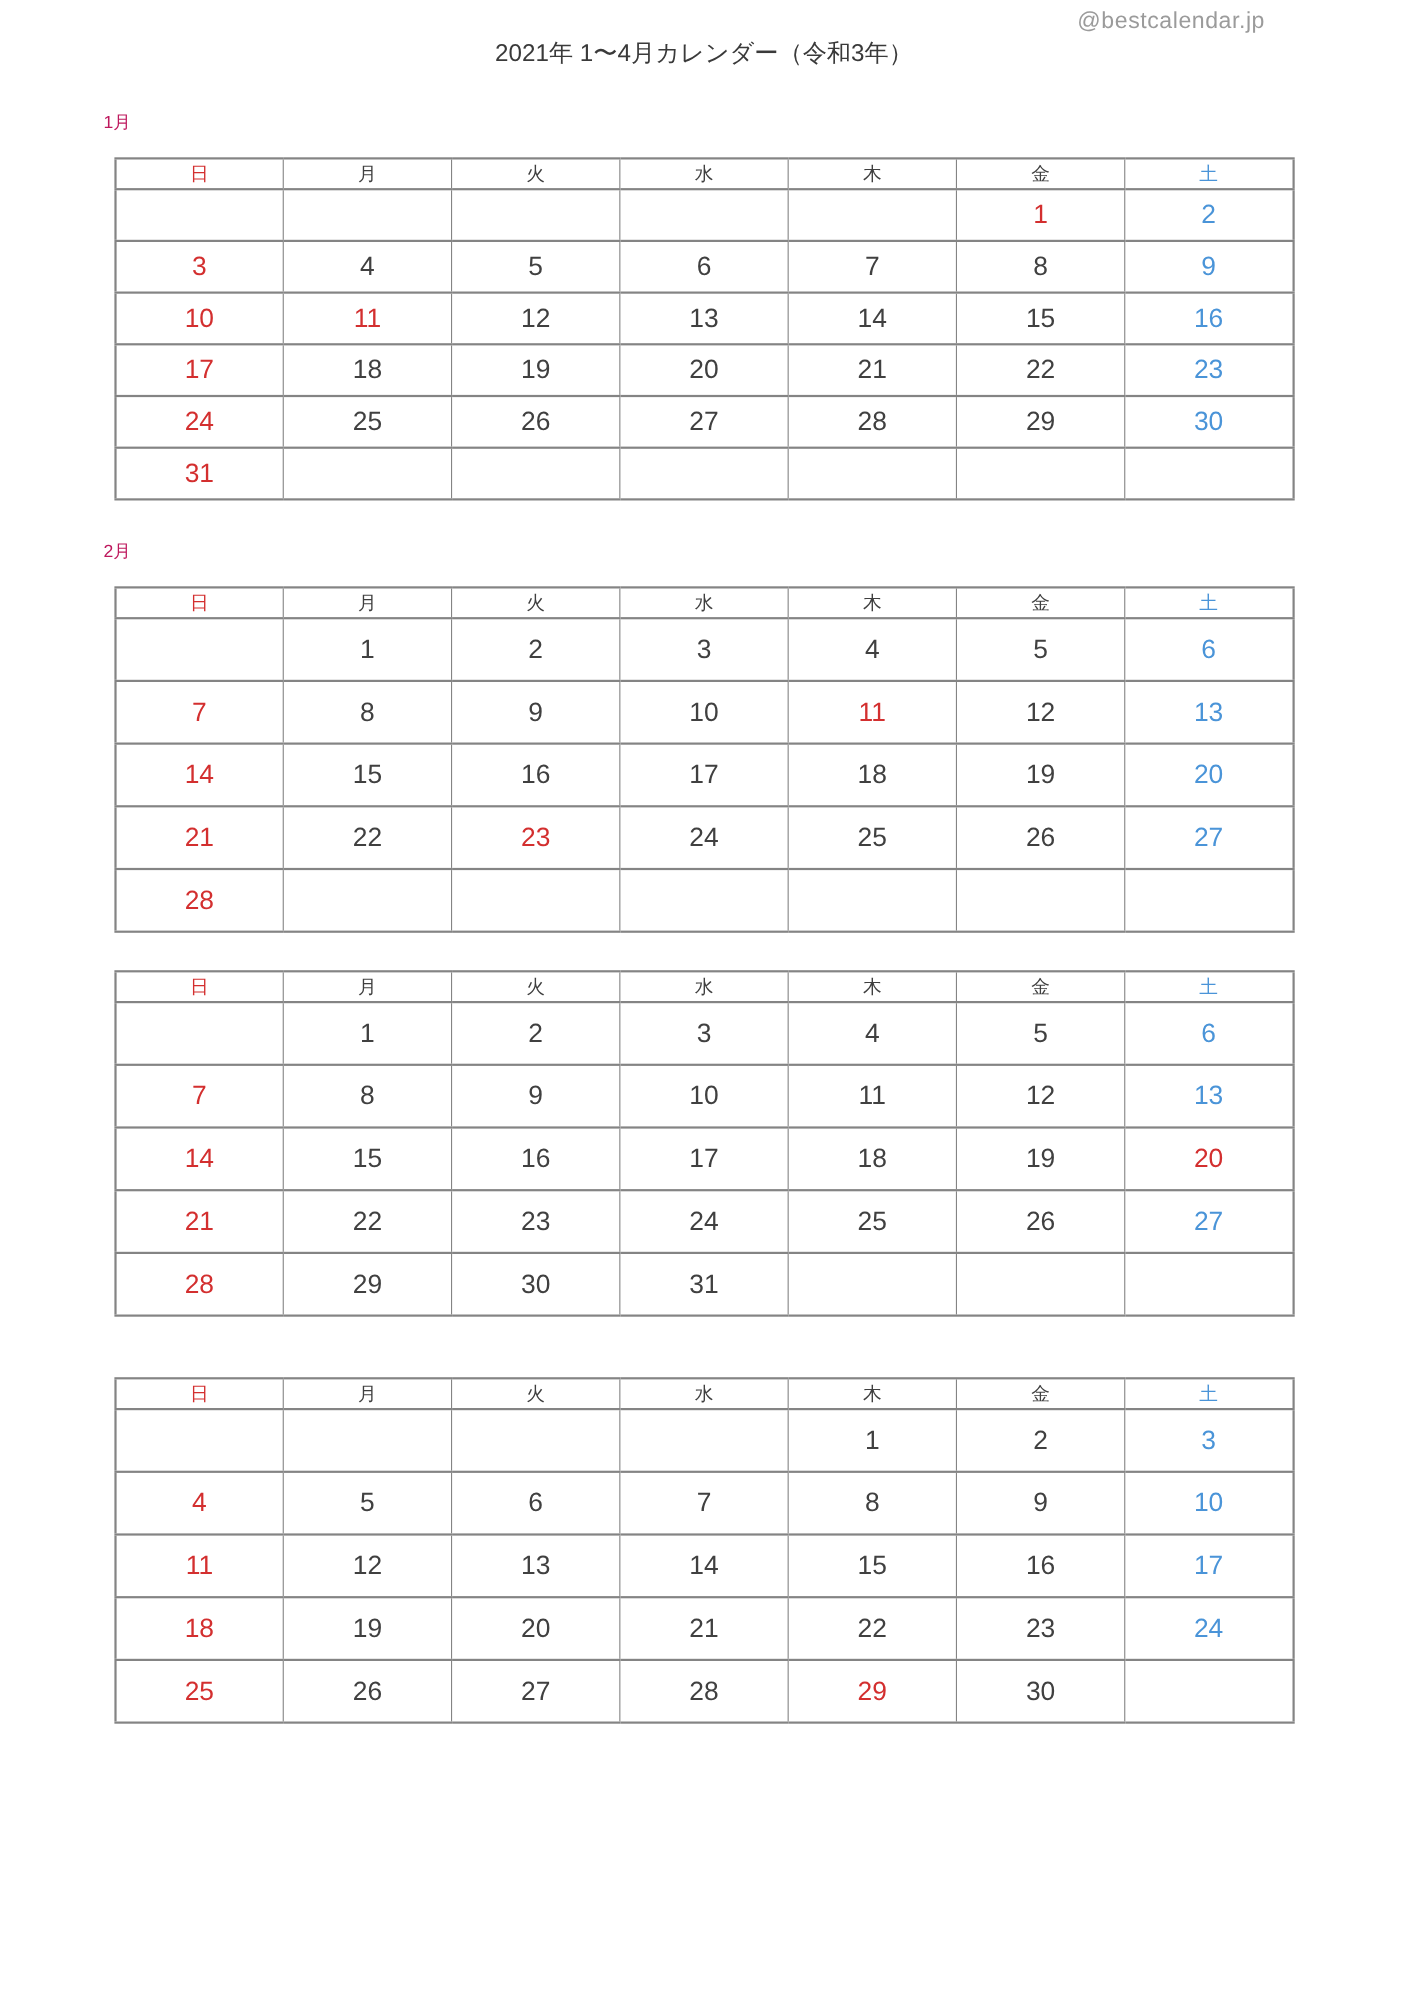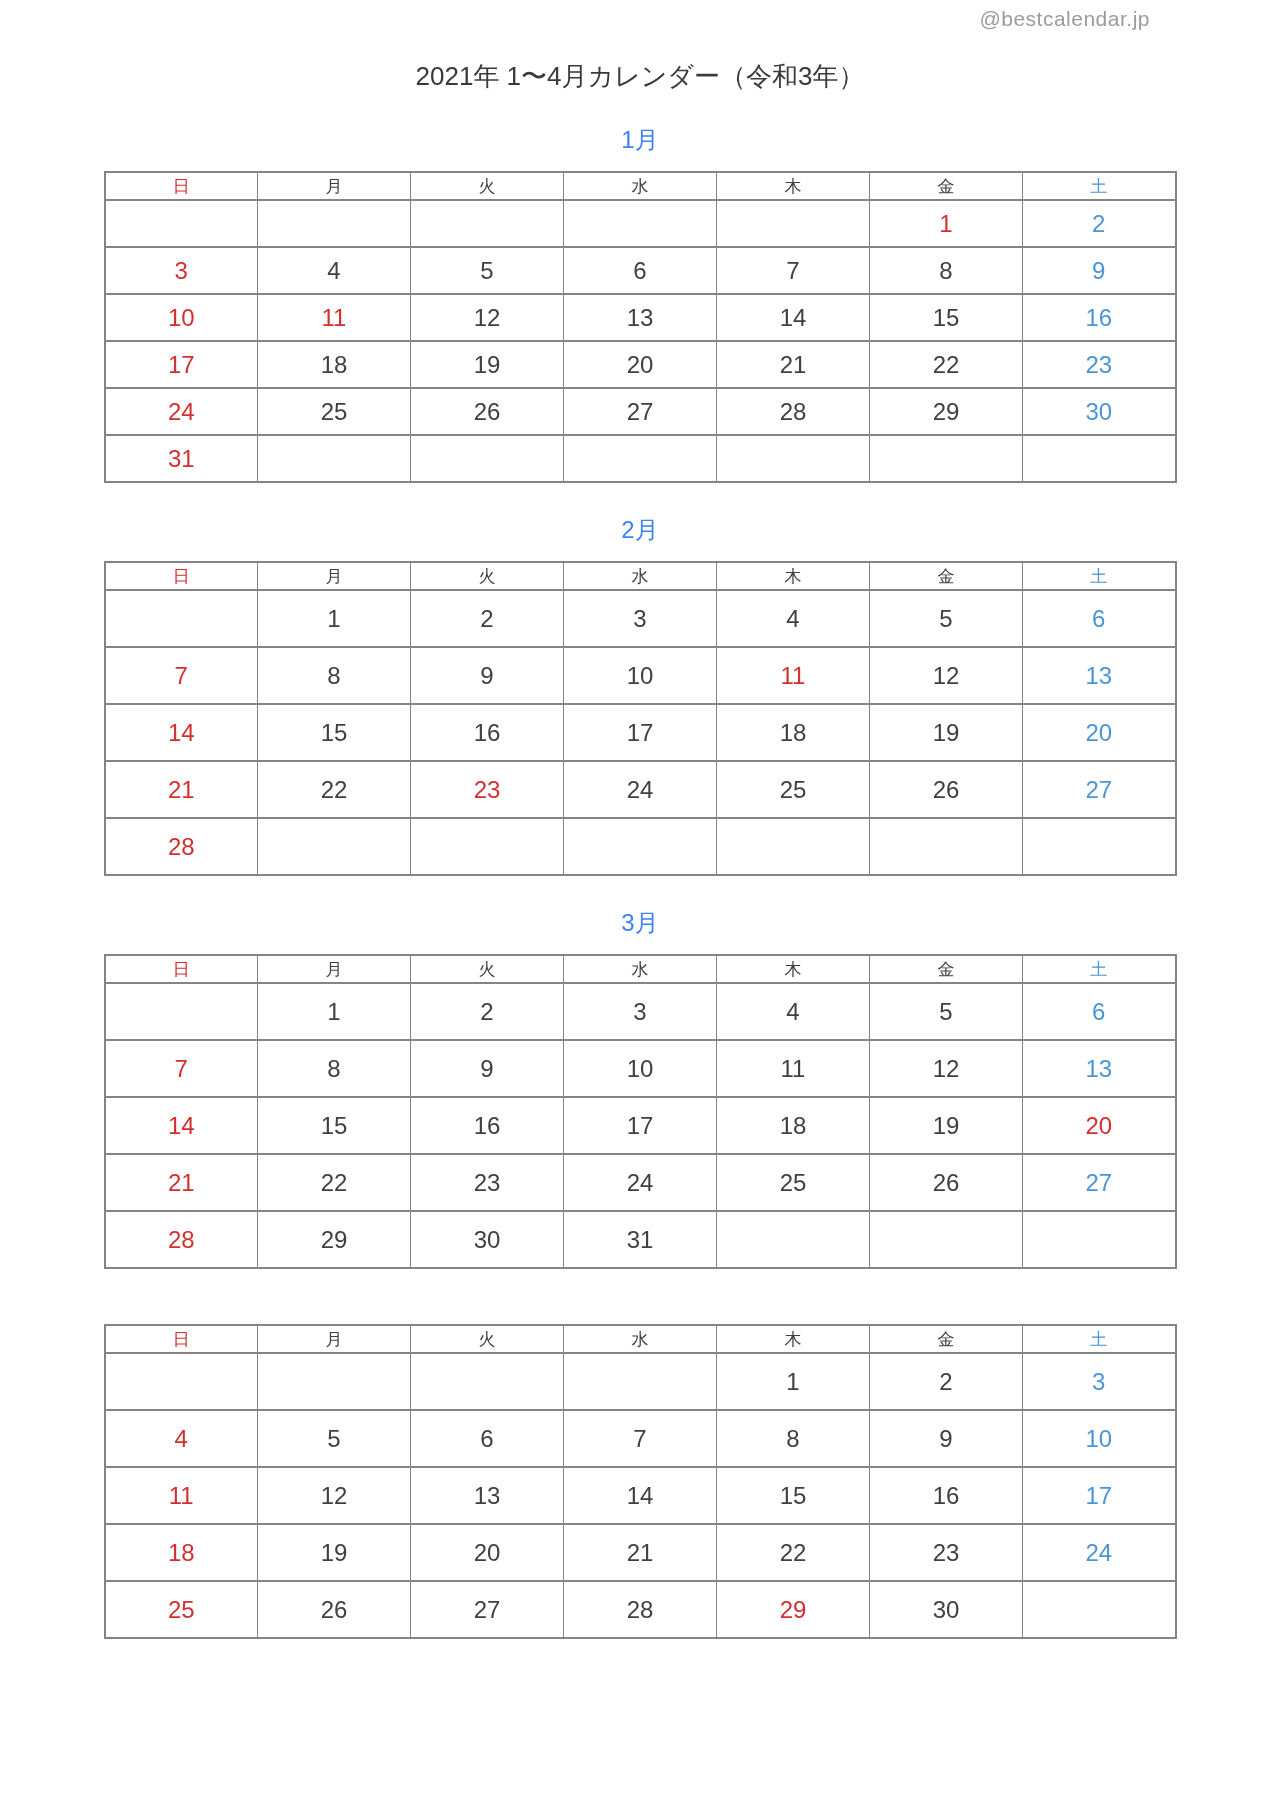--- a/index.html
+++ b/index.html
@@ -17,35 +17,34 @@
   .watermark {
     position: absolute;
     top: 7px;
     right: 36px;
     font-size: 21px;
     color: #9b9b9b;
     letter-spacing: 0.5px;
   }
   .title {
     margin: 0;
-    padding-top: 60px;
+    padding-top: 32px;
     text-align: center;
-    font-size: 26px;
+    font-size: 22px;
     font-weight: 500;
     color: #3a3a3a;
     line-height: 32px;
   }
   .month-section { margin-top: 34px; }
   .month-section.first { margin-top: 35px; }
   .month-section.last { margin-top: 55px; }
   .month-label {
-    text-align: center;
-    font-size: 24px;
+    font-size: 16px;
     font-weight: 500;
-    color: #3b82f6;
+    color: #be185d;
     line-height: 26px;
     margin: 0 0 18px 0;
   }
   table.cal {
     width: 1073px;
     margin: 0 auto;
     border-collapse: collapse;
     table-layout: fixed;
     border: 2px solid #848484;
   }
@@ -210,21 +209,20 @@
               <td></td>
               <td></td>
               <td></td>
               <td></td>
               <td></td>
             </tr>
           </tbody>
         </table>
       </div>
       <div class="month-section">
-        <div class="month-label">3月</div>
         <table class="cal rows5">
           <thead>
             <tr>
               <th class="hl-red">日</th>
               <th>月</th>
               <th>火</th>
               <th>水</th>
               <th>木</th>
               <th>金</th>
               <th class="hl-blue">土</th>

